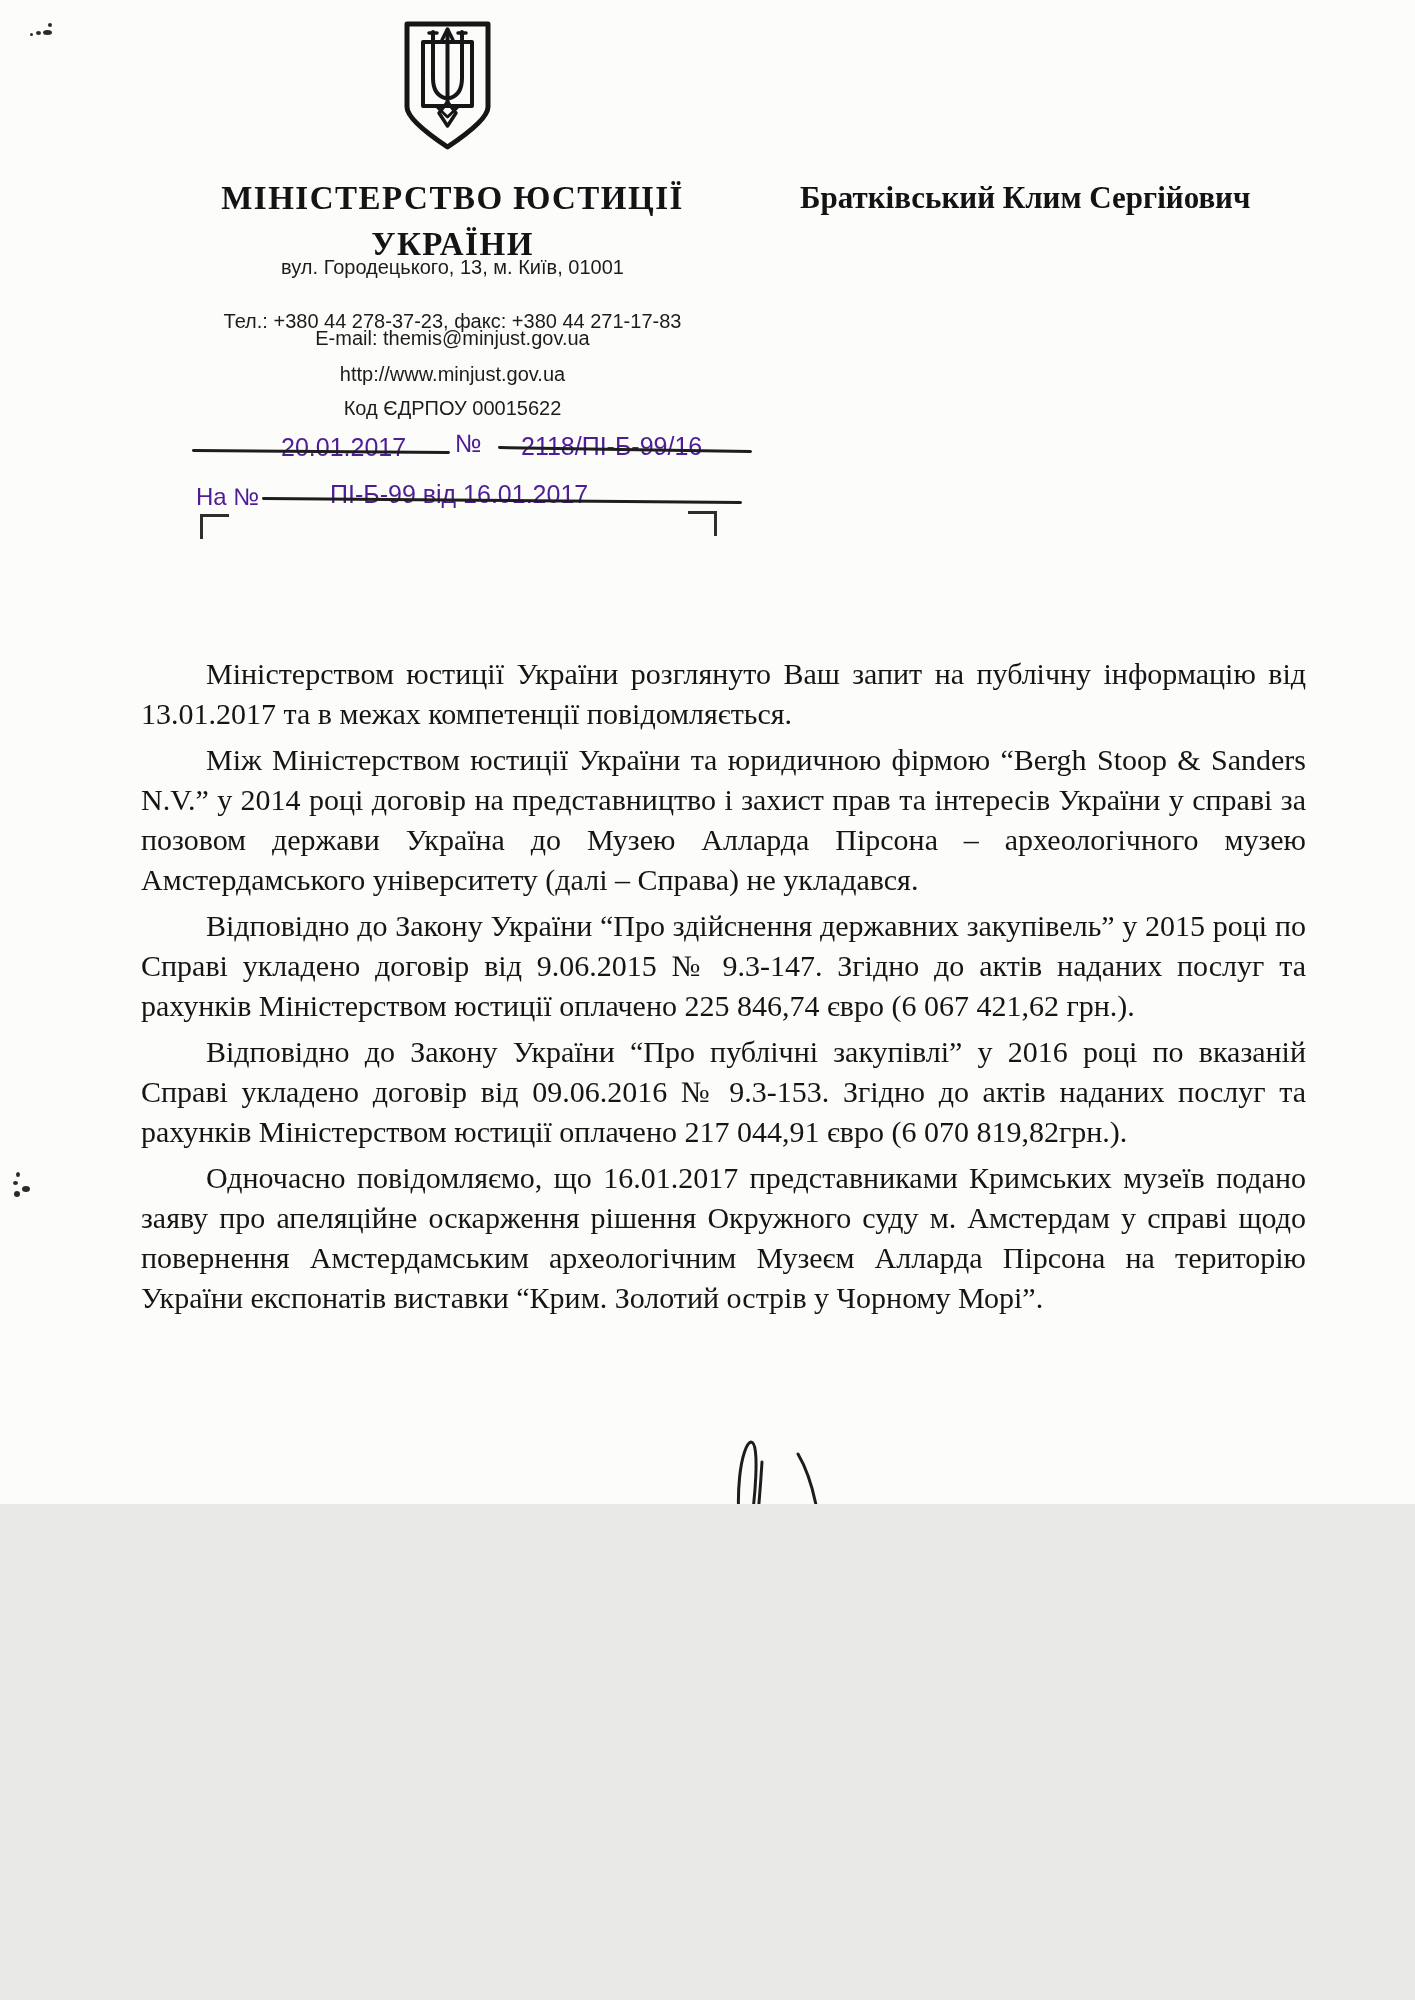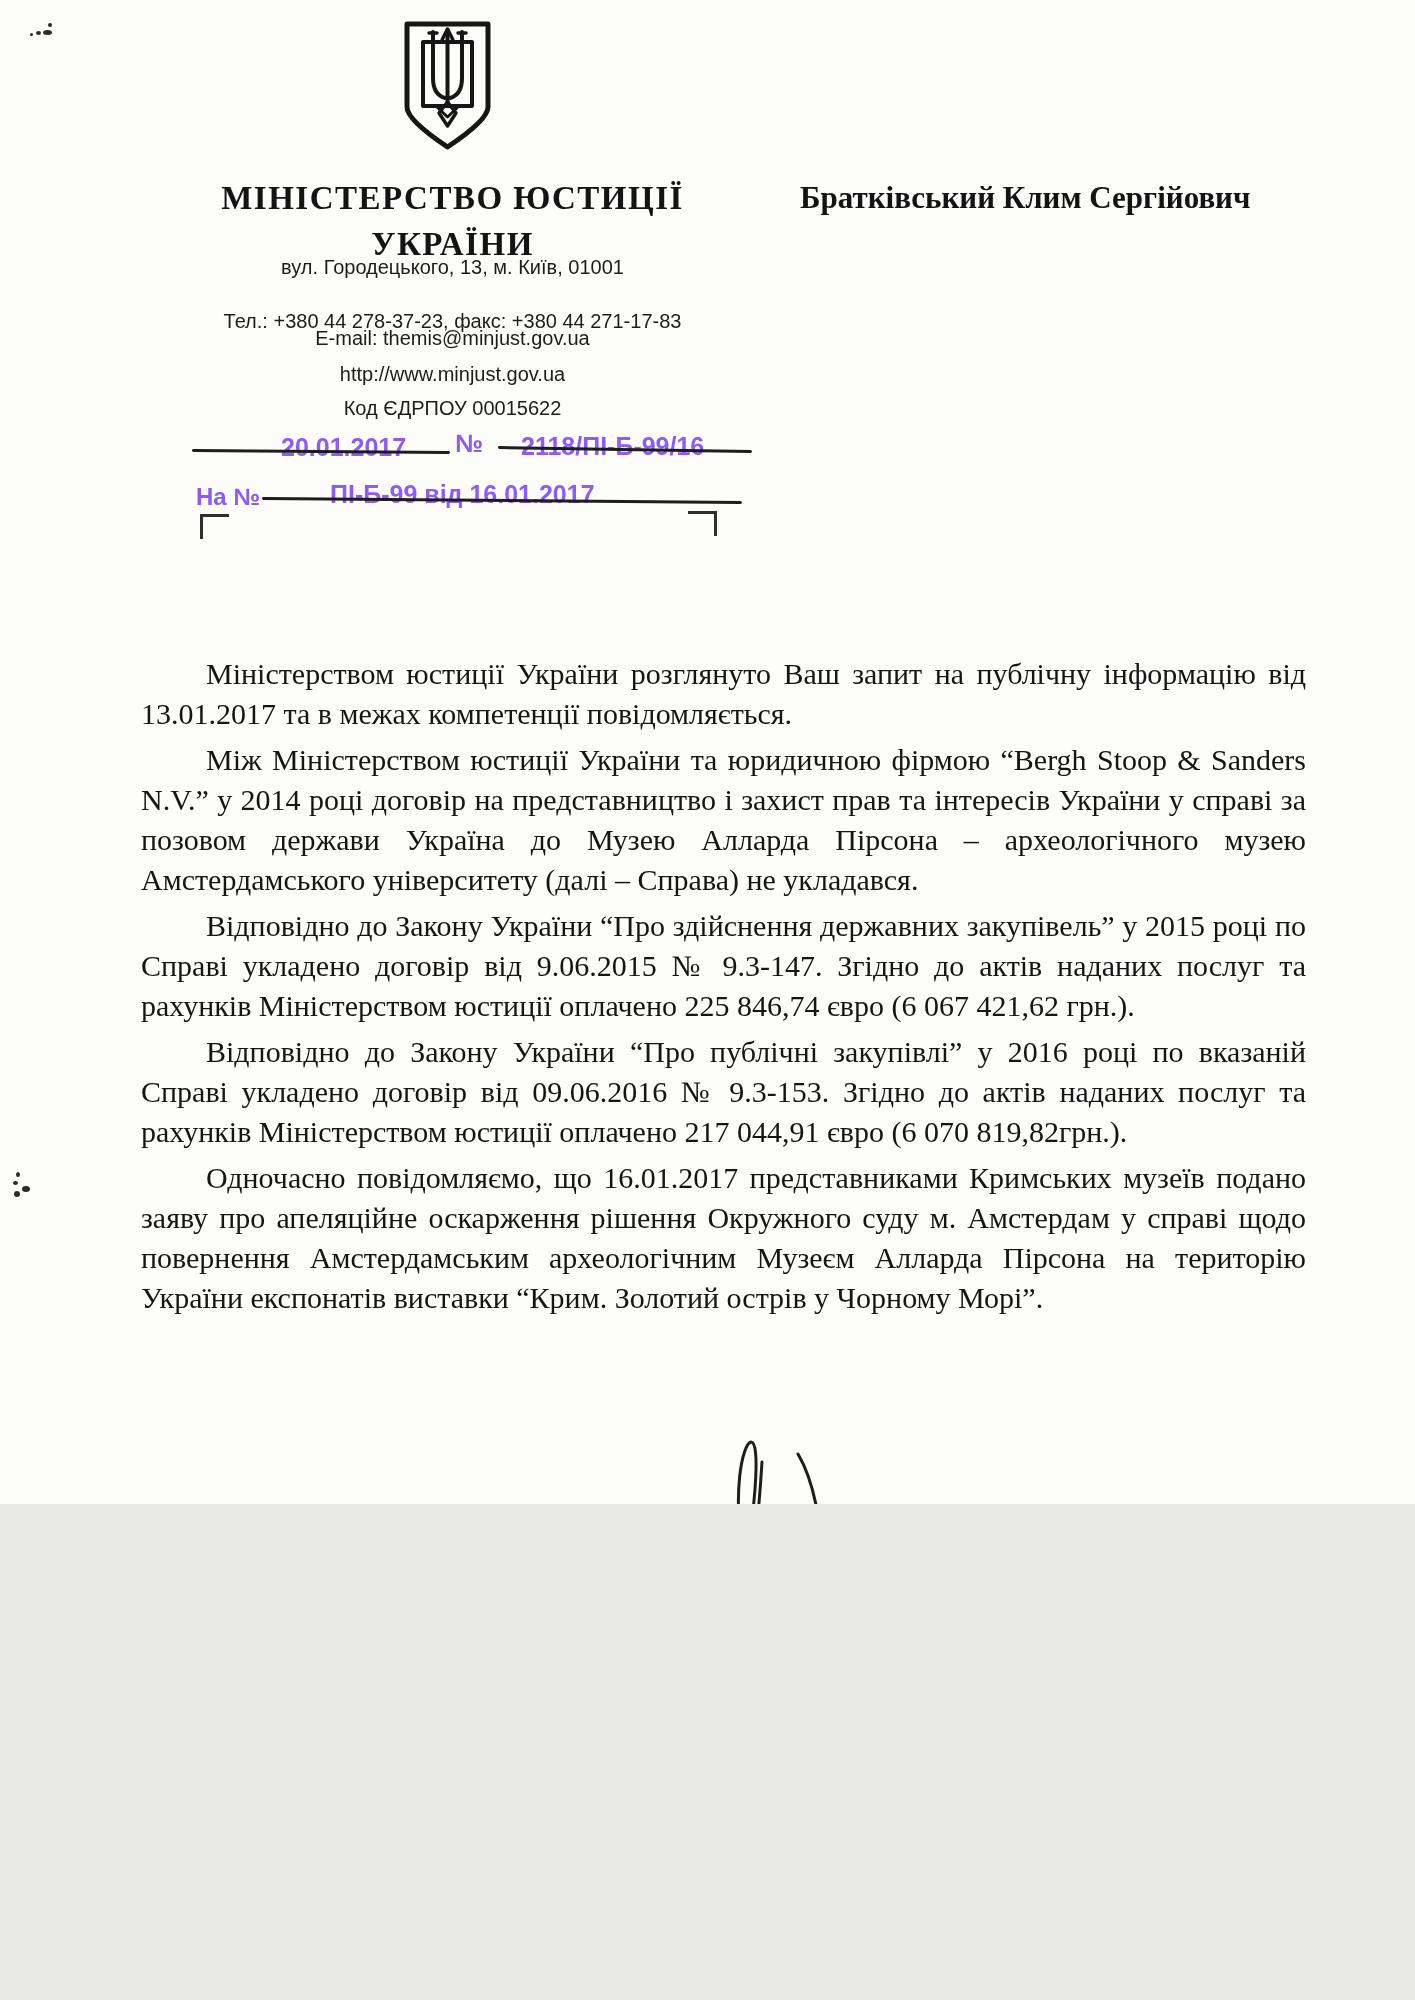--- a/index.html
+++ b/index.html
@@ -25,21 +25,21 @@
   .c-phone   { top:284px;margin-top:26px; }
   .c-email   { top:327px; }
   .c-site    { top:363px; }
   .c-edrpou  { top:397px; }
 
   .recipient { left:800px; top:180px; width:520px; font-weight:bold;
                font-size:31px; white-space:nowrap; color:#131313; }
 
   
   .ref-text { font-family:"Liberation Sans","DejaVu Sans",sans-serif;
-              font-weight:700; color:#8b5cf6; white-space:nowrap; }
+              font-weight:400; color:#4c1d95; white-space:nowrap; }
   .ref-date   { left:281px; top:433px; font-size:25px; }
   .ref-nolbl  { left:455px; top:429px; font-size:25px; }
   .ref-number { left:521px; top:432px; font-size:25px; }
   .ref-nalbl  { left:196px; top:483px; font-size:24px; }
   .ref-reply  { left:330px; top:480px; font-size:25px; }
   .strike { position:absolute; height:3px; background:#1d1d1d; border-radius:2px; }
   .strike.sA { left:192px; top:450px; width:258px; transform:rotate(.4deg); }
   .strike.sB { left:498px; top:448px; width:254px; transform:rotate(.9deg); }
   .strike.sC { left:262px; top:499px; width:480px; transform:rotate(.5deg); }
 

